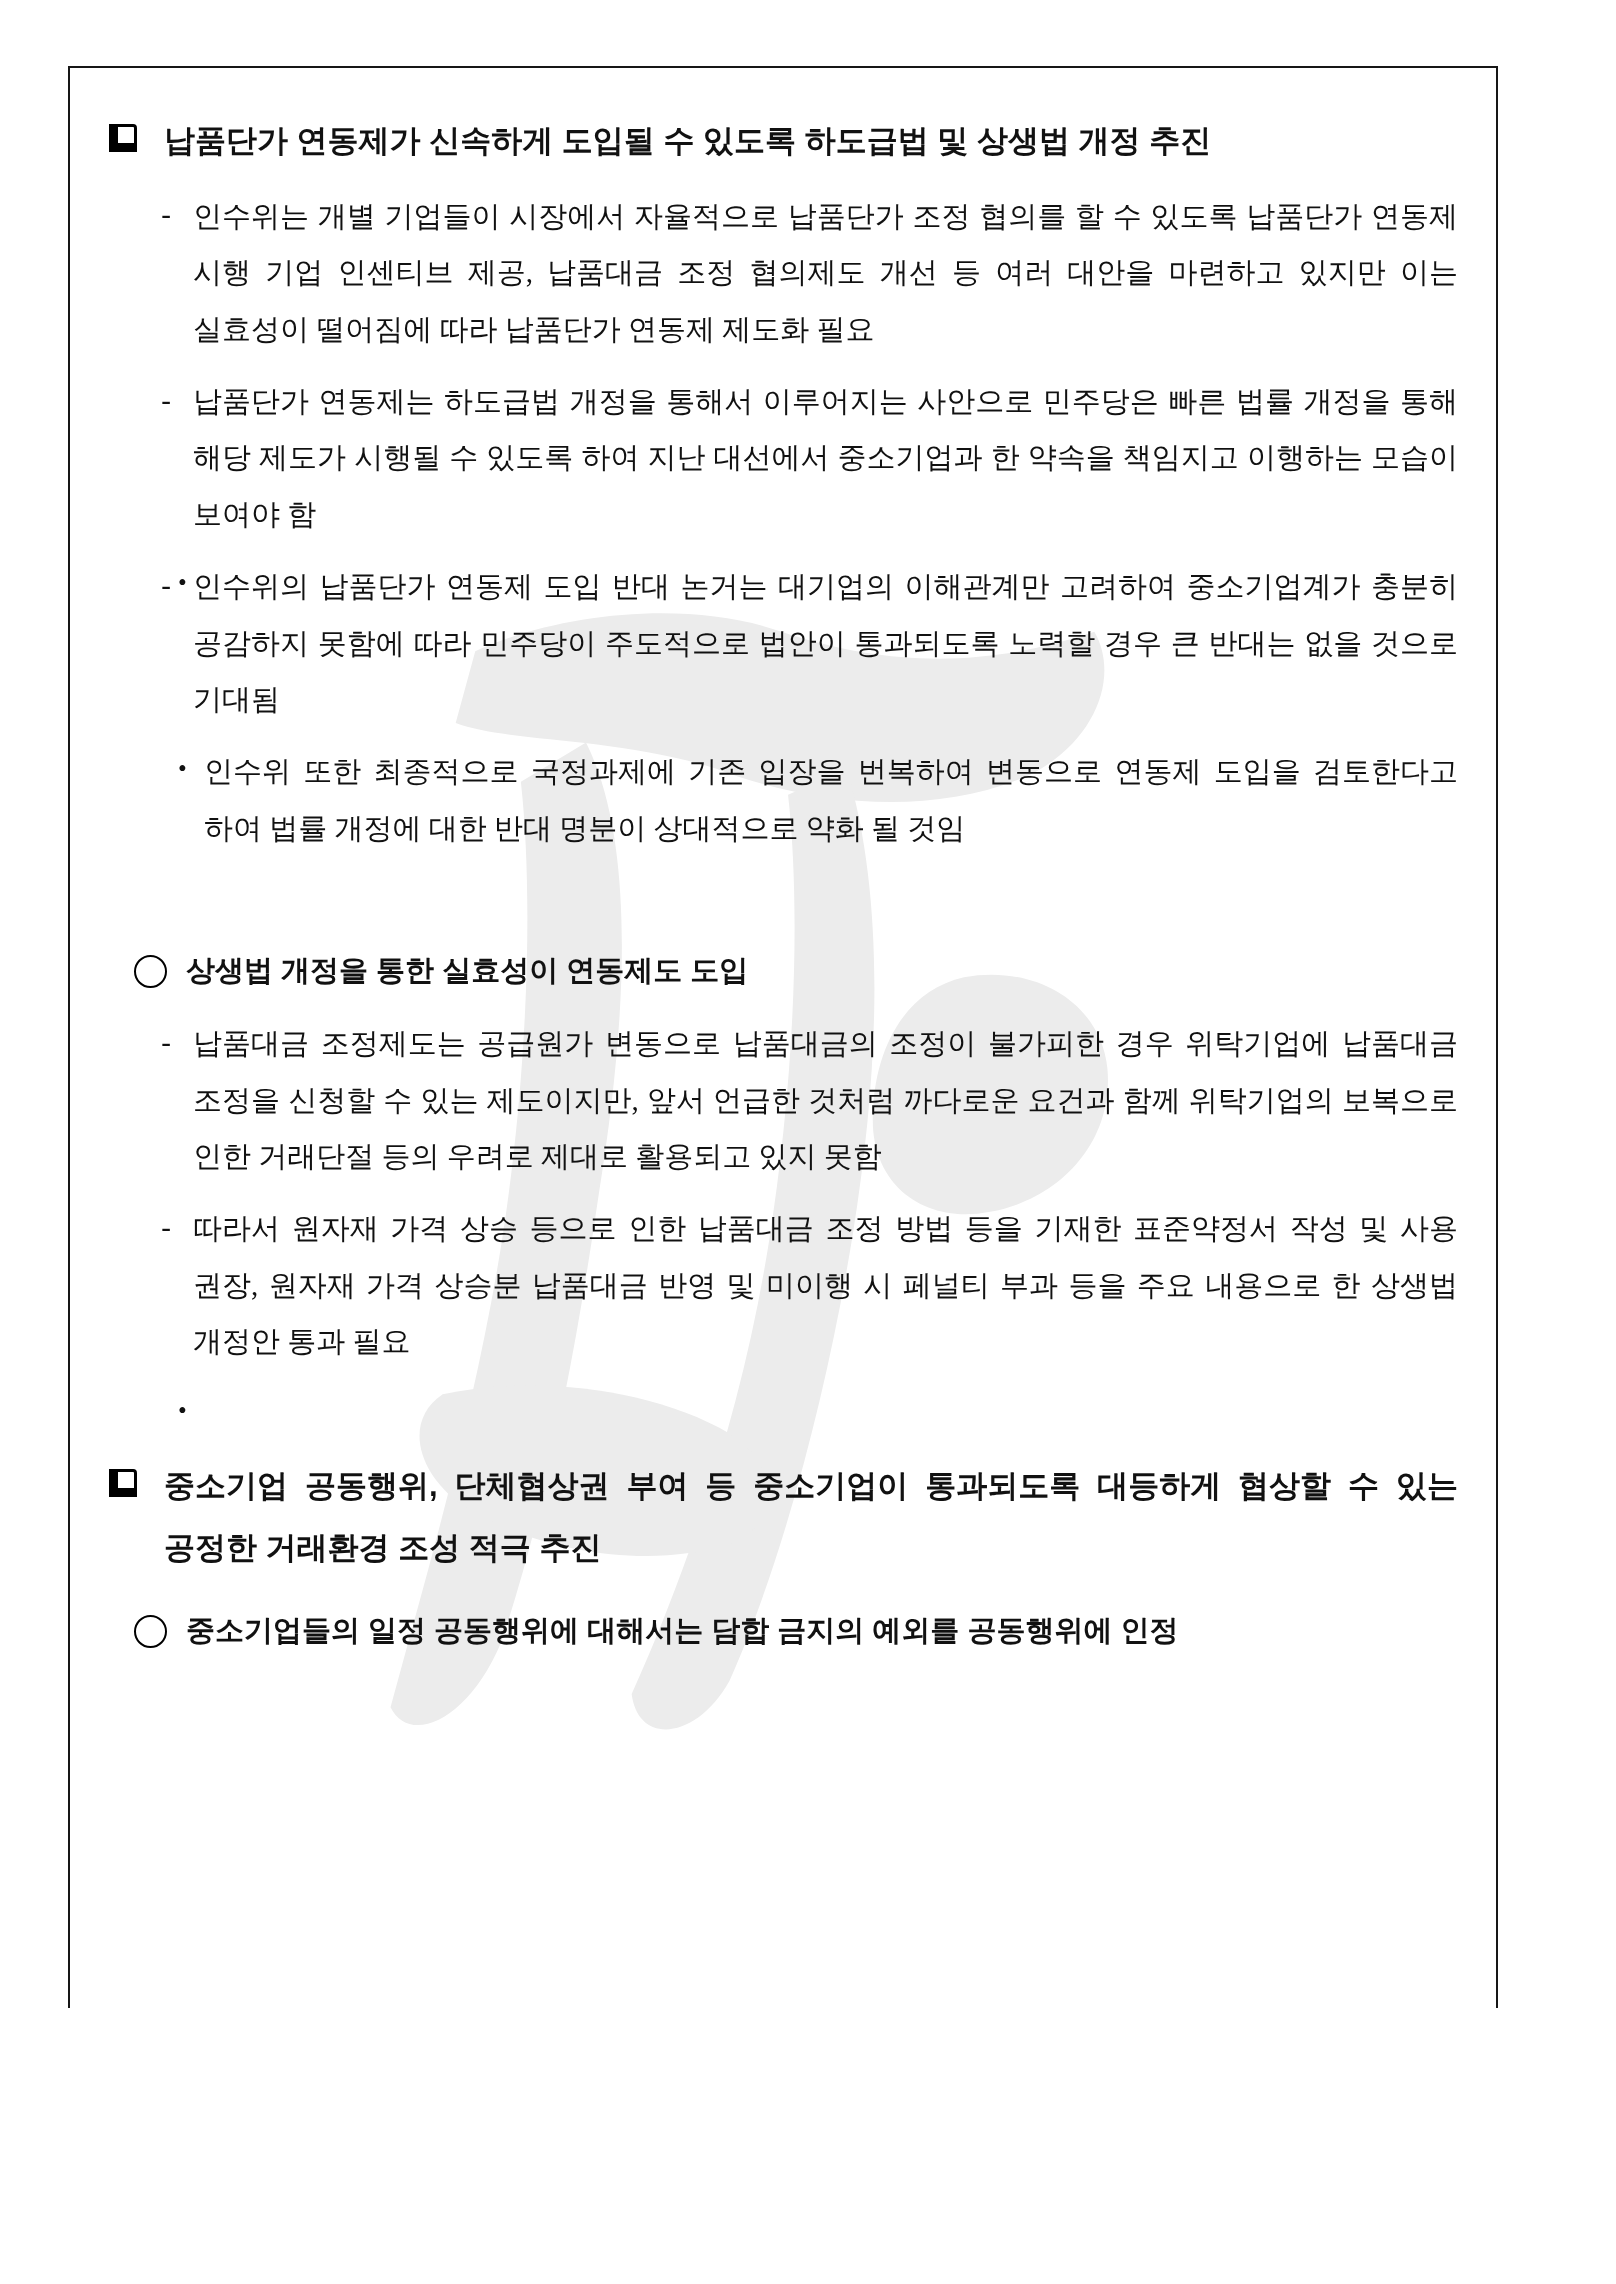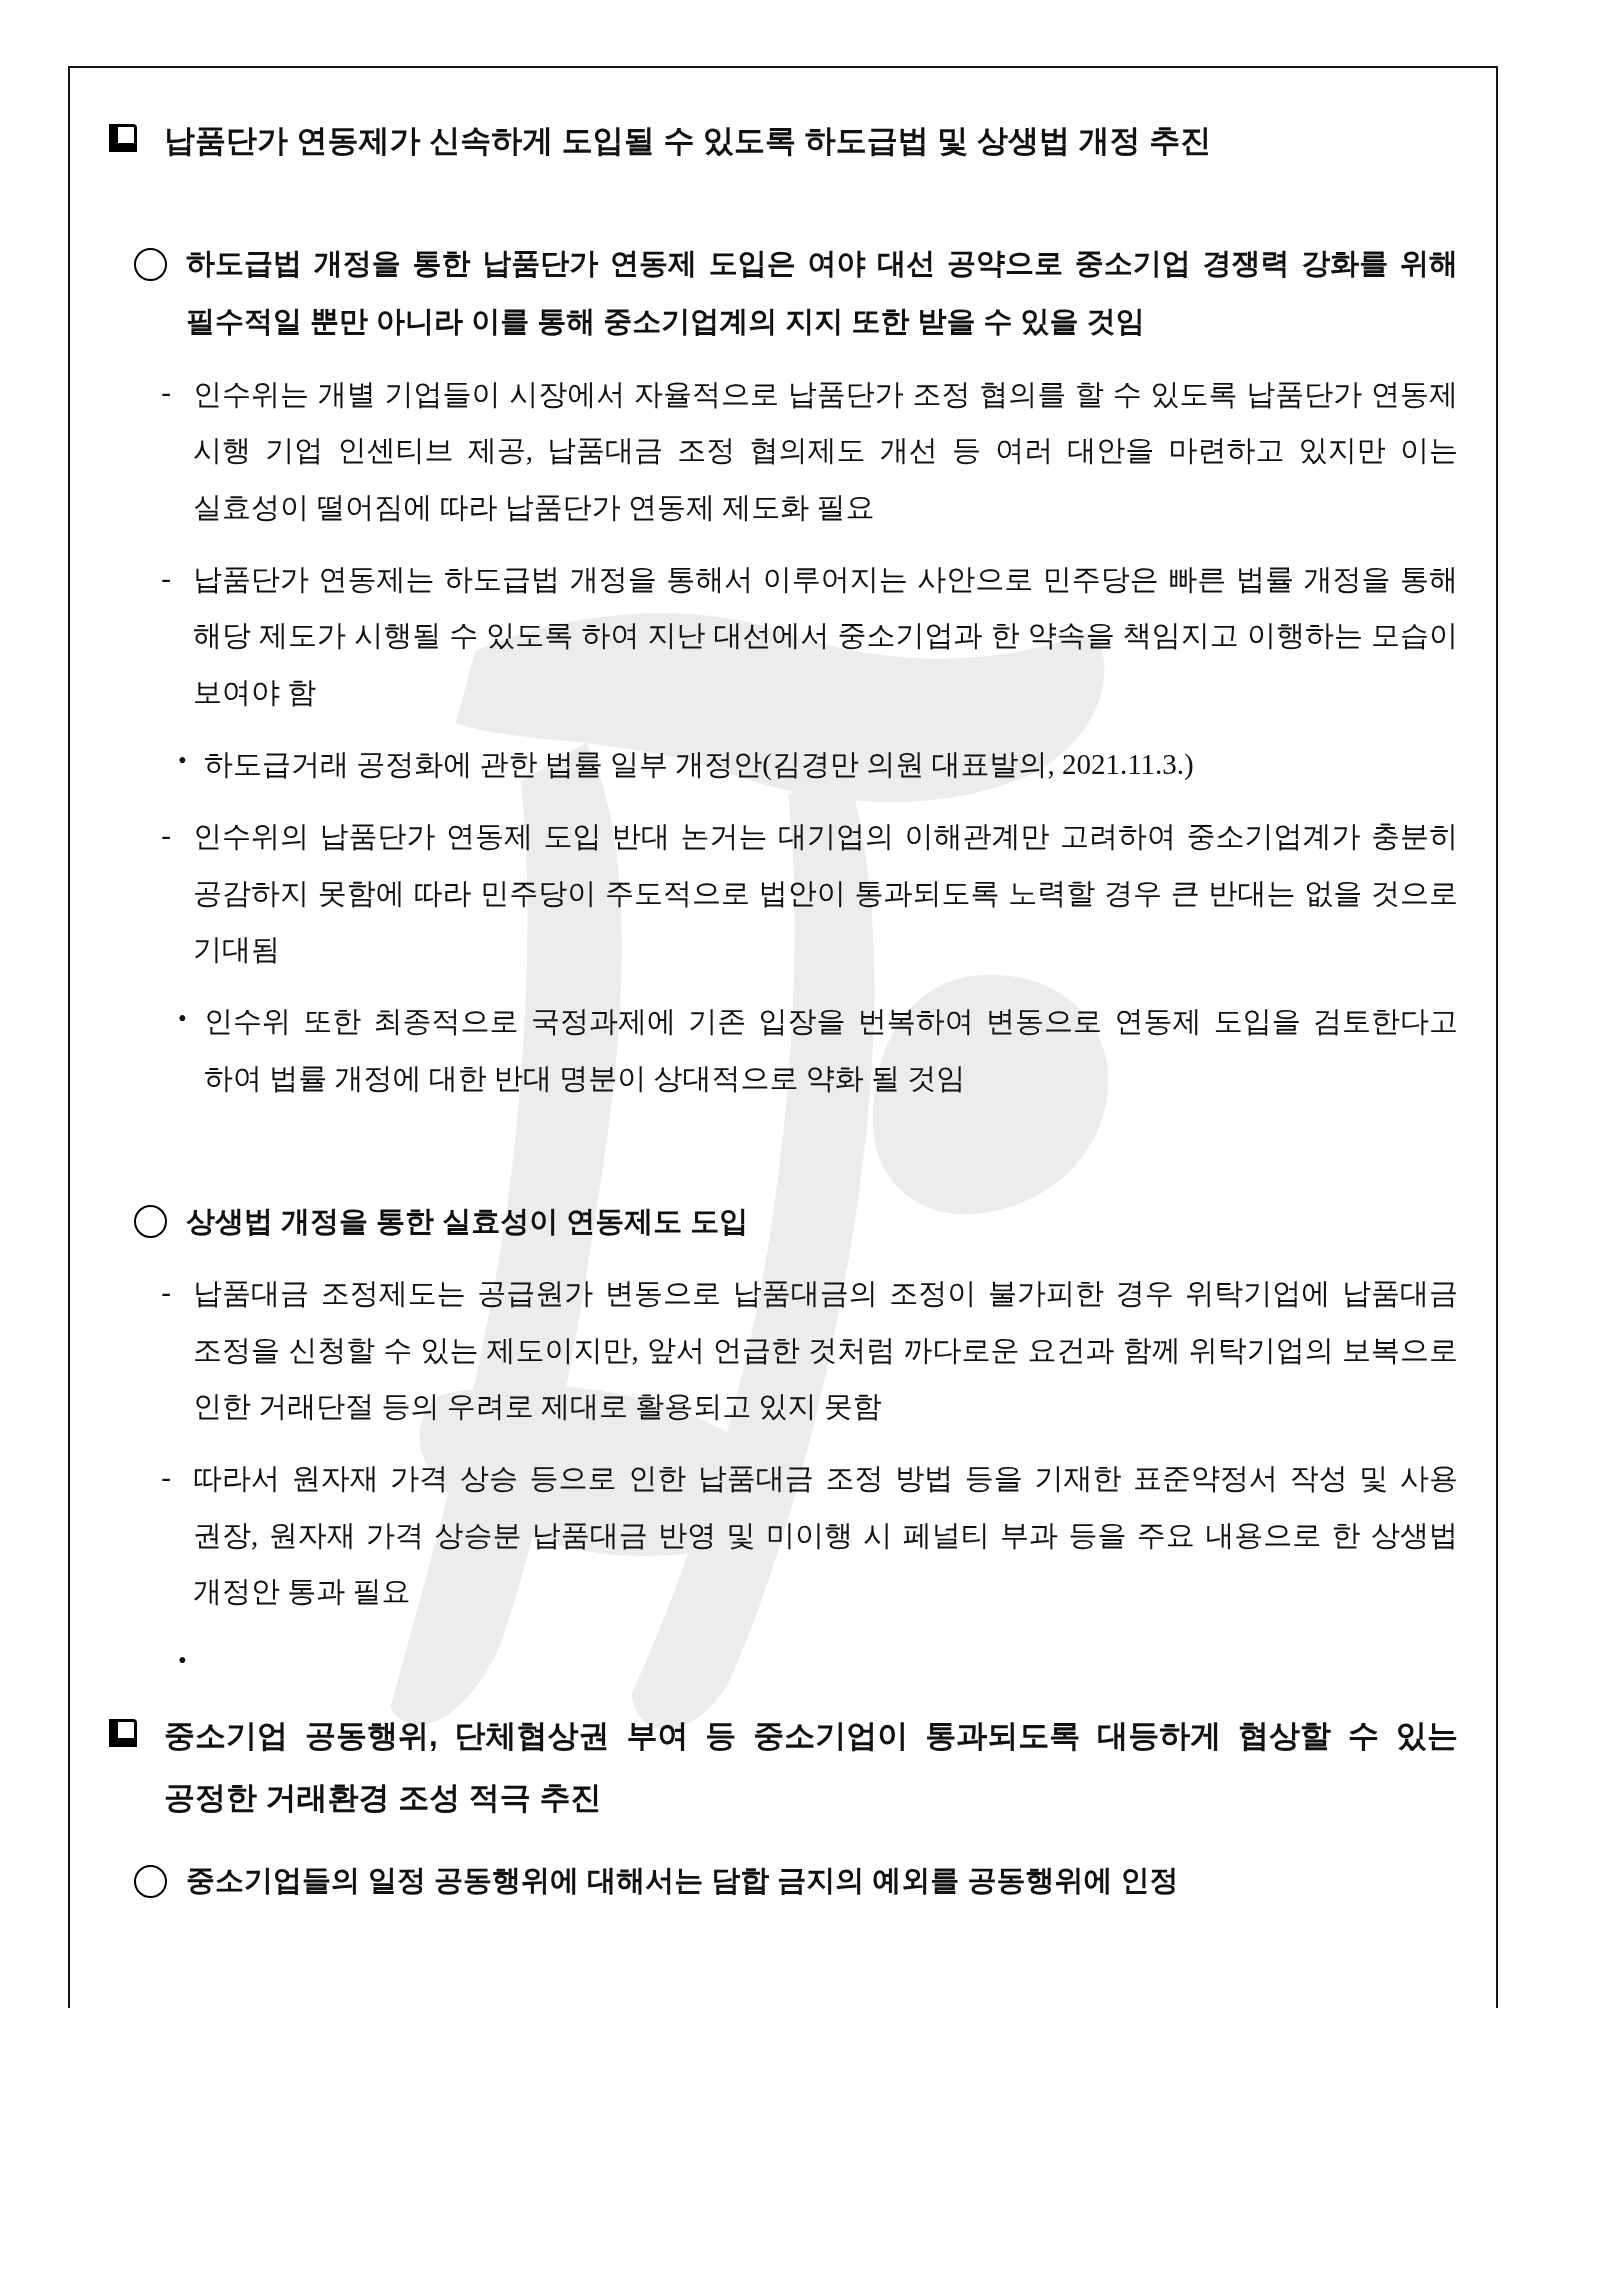--- a/index.html
+++ b/index.html
@@ -111,38 +111,33 @@
     </g>
   </svg>
 
   <div class="frame">
 
     <div class="it square first">
       <span class="sq-icon"></span>
       <span>납품단가 연동제가 신속하게 도입될 수 있도록 하도급법 및 상생법 개정 추진</span>
     </div>
 
-    <div class="it circle m-md">
-      <span class="ci-icon"></span>
-      <span>하도급법 개정을 통한 납품단가 연동제 도입은 여야 대선 공약으로 중소기업 경쟁력 강화를 위해 필수적일 뿐만 아니라 이를 통해 중소기업계의 지지 또한 받을 수 있을 것임</span>
-    </div>
 
     <div class="it dash">
       <span class="dash-mark">-</span>
       <span>인수위는 개별 기업들이 시장에서 자율적으로 납품단가 조정 협의를 할 수 있도록 납품단가 연동제 시행 기업 인센티브 제공, 납품대금 조정 협의제도 개선 등 여러 대안을 마련하고 있지만 이는 실효성이 떨어짐에 따라 납품단가 연동제 제도화 필요</span>
     </div>
 
     <div class="it dash">
       <span class="dash-mark">-</span>
       <span>납품단가 연동제는 하도급법 개정을 통해서 이루어지는 사안으로 민주당은 빠른 법률 개정을 통해 해당 제도가 시행될 수 있도록 하여 지난 대선에서 중소기업과 한 약속을 책임지고 이행하는 모습이 보여야 함</span>
     </div>
 
     <div class="it dot">
       <span class="dot-mark">•</span>
-      <span>하도급거래 공정화에 관한 법률 일부 개정안(김경만 의원 대표발의, 2021.11.3.)</span>
     </div>
 
     <div class="it dash">
       <span class="dash-mark">-</span>
       <span>인수위의 납품단가 연동제 도입 반대 논거는 대기업의 이해관계만 고려하여 중소기업계가 충분히 공감하지 못함에 따라 민주당이 주도적으로 법안이 통과되도록 노력할 경우 큰 반대는 없을 것으로 기대됨</span>
     </div>
 
     <div class="it dot">
       <span class="dot-mark">•</span>
       <span>인수위 또한 최종적으로 국정과제에 기존 입장을 번복하여 변동으로 연동제 도입을 검토한다고 하여 법률 개정에 대한 반대 명분이 상대적으로 약화 될 것임</span>

